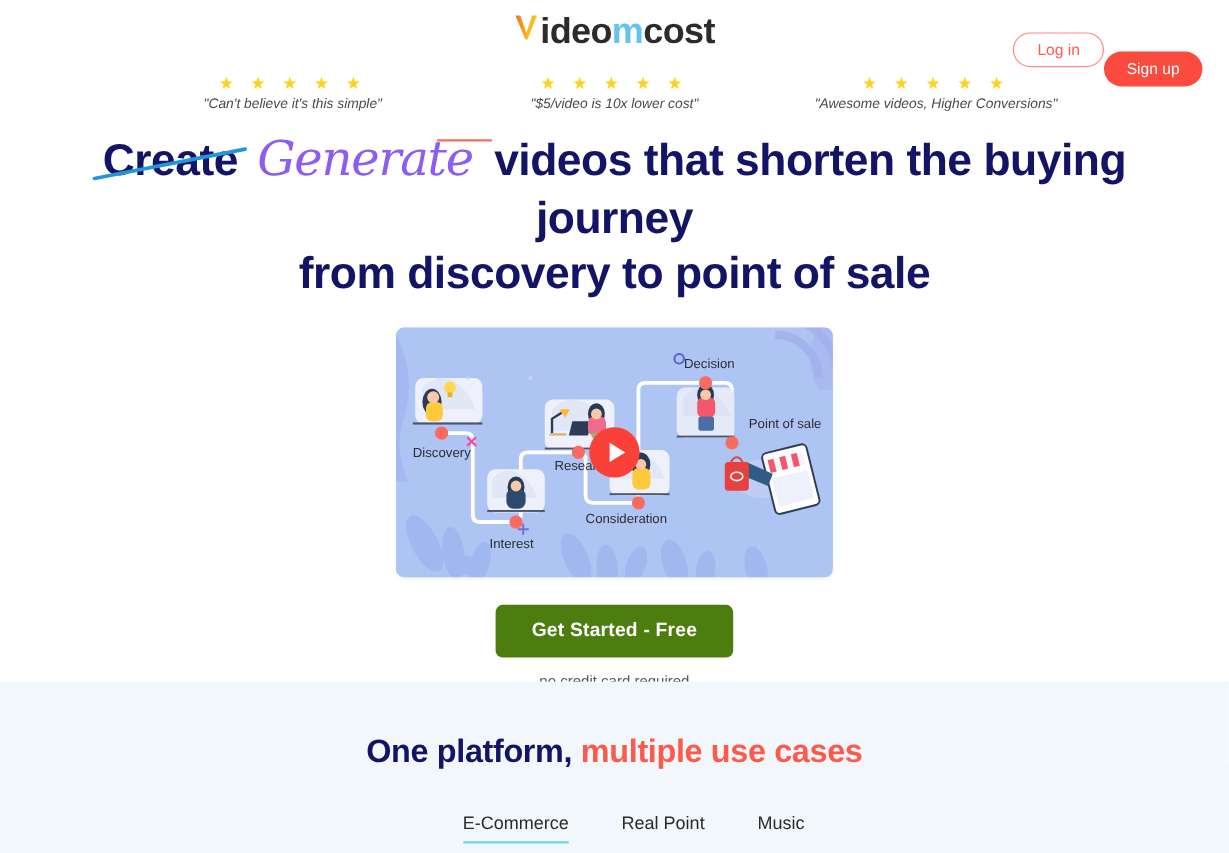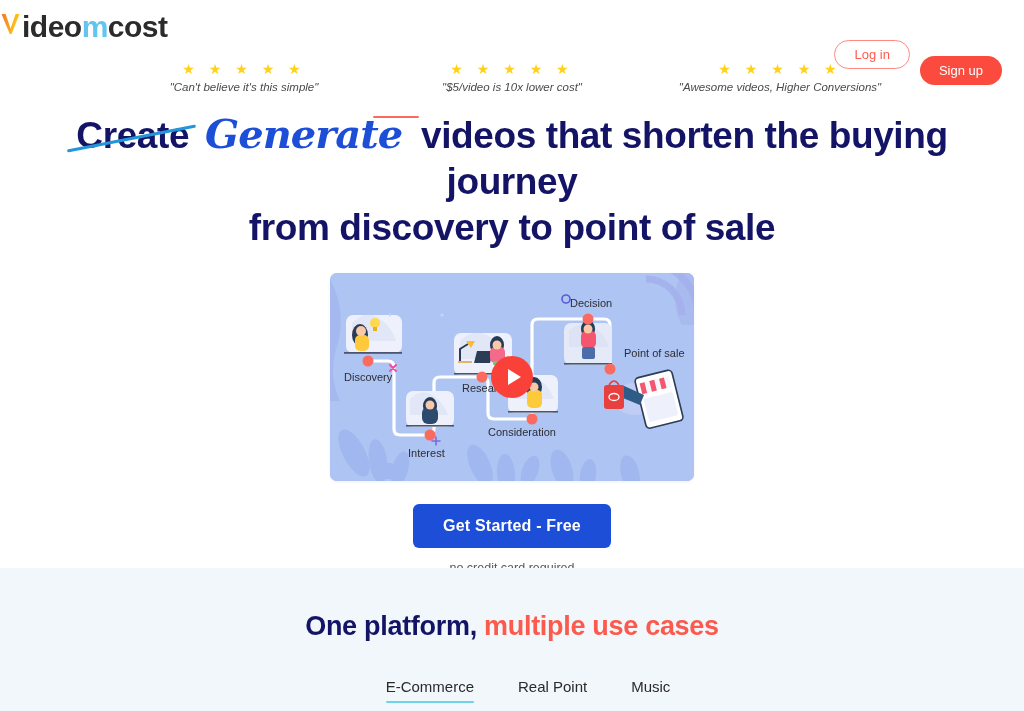--- a/index.html
+++ b/index.html
@@ -11,20 +11,21 @@
   }
   body { position: relative; }
 
   
   .header {
     position: relative;
     height: 48px;
     background: #ffffff;
     display: flex;
     align-items: center;
+    justify-content: center;
   }
   .logo {
     font-size: 30px;
     font-weight: 600;
     letter-spacing: -0.5px;
     line-height: 1;
     user-select: none;
     display: flex;
     align-items: baseline;
   }
@@ -34,23 +35,22 @@
     width: 21px; height: 30px;
     margin-right: 1px;
   }
   .logo-v svg { display:block; }
   .logo-dark { color: #2b2b2b; }
   .logo-blue { color: #62c5ef; }
 
   .header-actions {
     position: absolute;
     right: 22px;
-    top: 24px;
+    top: 11px;
     display: flex;
-    gap: 10px;
     align-items: center;
   }
   .btn-login {
     border: 1.3px solid #ff8a80;
     color: #ff5a4e;
     background: #fff;
     border-radius: 16px;
     font-size: 13px;
     padding: 6px 19px;
     cursor: pointer;
@@ -112,22 +112,22 @@
     top: 52%;
     height: 3px;
     background: #2196d9;
     transform: rotate(-11deg);
     transform-origin: center;
     border-radius: 2px;
   }
   .script-word {
     font-family: "DejaVu Serif", serif;
     font-style: italic;
-    font-weight: 700;
-    color: #1d4ed8;
+    font-weight: 400;
+    color: #8b5cf6;
     font-size: 40px;
     letter-spacing: -1px;
     position: relative;
     padding: 0 6px;
   }
   .script-word .script-flourish {
     position: absolute;
     right: 2px; top: 6px;
     width: 46px; height: 2px;
     background: #fb6a5e;
@@ -159,21 +159,21 @@
     width: 0; height: 0;
     border-left: 13px solid #ffffff;
     border-top: 8px solid transparent;
     border-bottom: 8px solid transparent;
     margin-left: 4px;
   }
 
   
   .cta-wrap { text-align: center; margin-top: 23px; }
   .cta-btn {
-    background: #1d4ed8;
+    background: #4d7c0f;
     color: #ffffff;
     border: none;
     border-radius: 6px;
     font-size: 16px;
     font-weight: 700;
     padding: 13px 30px;
     cursor: pointer;
     font-family: "Liberation Sans", sans-serif;
     letter-spacing: 0.2px;
   }

